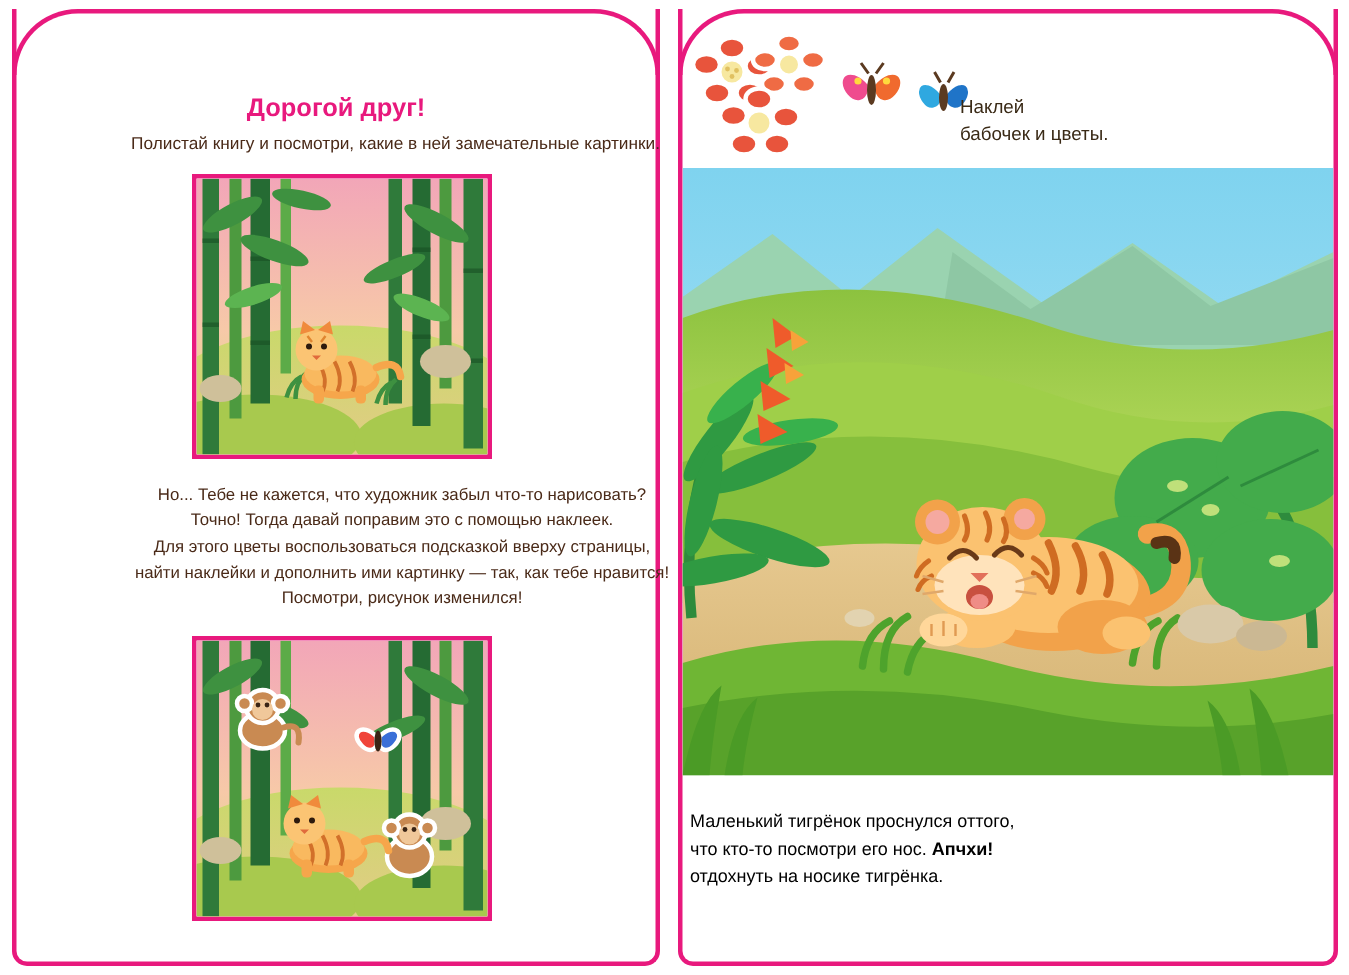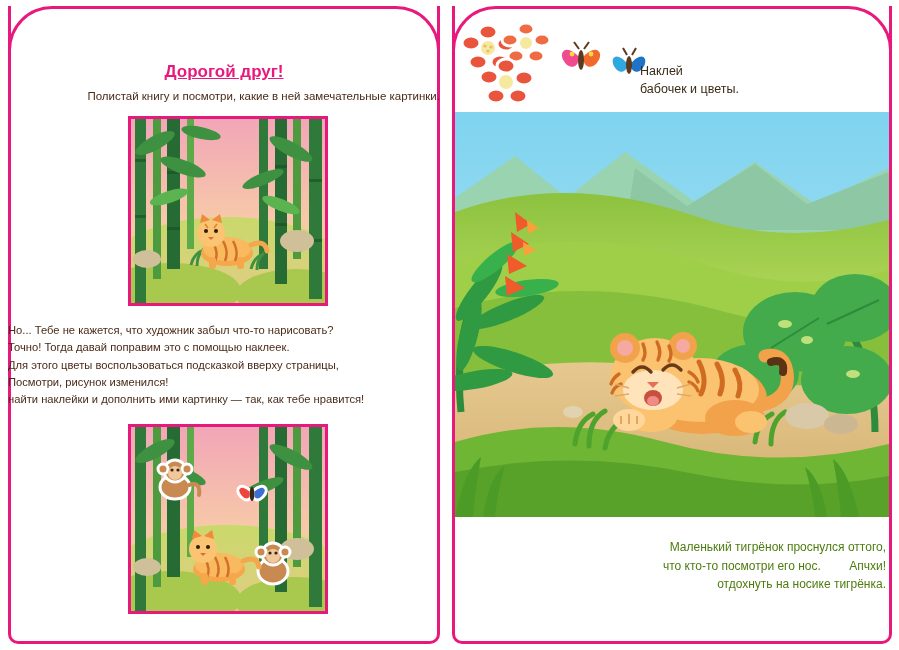--- a/index.html
+++ b/index.html
@@ -77,21 +77,20 @@
   
   .left-title {
     position: absolute;
     left: 8px;
     top: 62px;
     width: 432px;
     text-align: center;
     font-size: 17px;
     font-weight: bold;
     color: #e8197d;
-    text-decoration: underline;
   }
   .left-sub {
     position: absolute;
     left: 8px;
     top: 90px;
     width: 432px;
     text-align: right;
     font-size: 11.5px;
     color: #4a2a18;
   }
@@ -102,21 +101,21 @@
     overflow: hidden;
   }
   .pic1 { left: 128px; top: 116px; width: 200px; height: 190px; }
   .pic2 { left: 128px; top: 424px; width: 200px; height: 190px; }
 
   .para {
     position: absolute;
     left: 8px;
     top: 322px;
     width: 520px;
-    text-align: left;
+    text-align: center;
     font-size: 11.2px;
     line-height: 1.55;
     color: #4a2a18;
   }
 
   
   .right-instr {
     position: absolute;
     left: 640px;
     top: 62px;
@@ -132,26 +131,26 @@
     top: 112px;
     width: 434px;
     height: 405px;
     overflow: hidden;
   }
   .right-caption {
     position: absolute;
     left: 460px;
     top: 538px;
     width: 426px;
-    text-align: right;
+    text-align: left;
     font-size: 12px;
     line-height: 1.55;
-    color: #4d7c0f;
-  }
-  .right-caption b { font-weight: normal; margin-left: 25px; }
+    color: #000000;
+  }
+  .right-caption b { font-weight: bold; }
 
   .stickers-top {
     position: absolute;
     left: 462px;
     top: 22px;
     width: 220px;
     height: 90px;
   }
 
   svg { display: block; }
@@ -288,22 +287,22 @@
         <path d="M11 22h6l-3 3z" fill="#e06a3c"></path>
         <path d="M8 9l3 4M20 9l-3 4" stroke="#e0852f" stroke-width="1.6"></path>
       </g>
     </svg>
   </div>
 
   <div class="para">
     <div>Но... Тебе не кажется, что художник забыл что-то нарисовать?</div>
     <div>Точно! Тогда давай поправим это с помощью наклеек.</div>
     <div>Для этого цветы воспользоваться подсказкой вверху страницы,</div>
+    <div>найти наклейки и дополнить ими картинку — так, как тебе нравится!</div>
     <div>Посмотри, рисунок изменился!</div>
-    <div>найти наклейки и дополнить ими картинку — так, как тебе нравится!</div>
   </div>
 
   <div class="pic-frame pic2">
     <svg width="194" height="184" viewBox="0 0 194 184">
       <rect x="0" y="0" width="194" height="184" fill="url(#sky1)"></rect>
       <ellipse cx="96" cy="150" rx="120" ry="52" fill="url(#grnd1)"></ellipse>
       <ellipse cx="40" cy="172" rx="70" ry="28" fill="#a8c94e"></ellipse>
       <ellipse cx="165" cy="176" rx="60" ry="26" fill="#a8c94e"></ellipse>
       <g>
         <rect x="4" y="0" width="11" height="184" fill="#2f7a3a"></rect>

